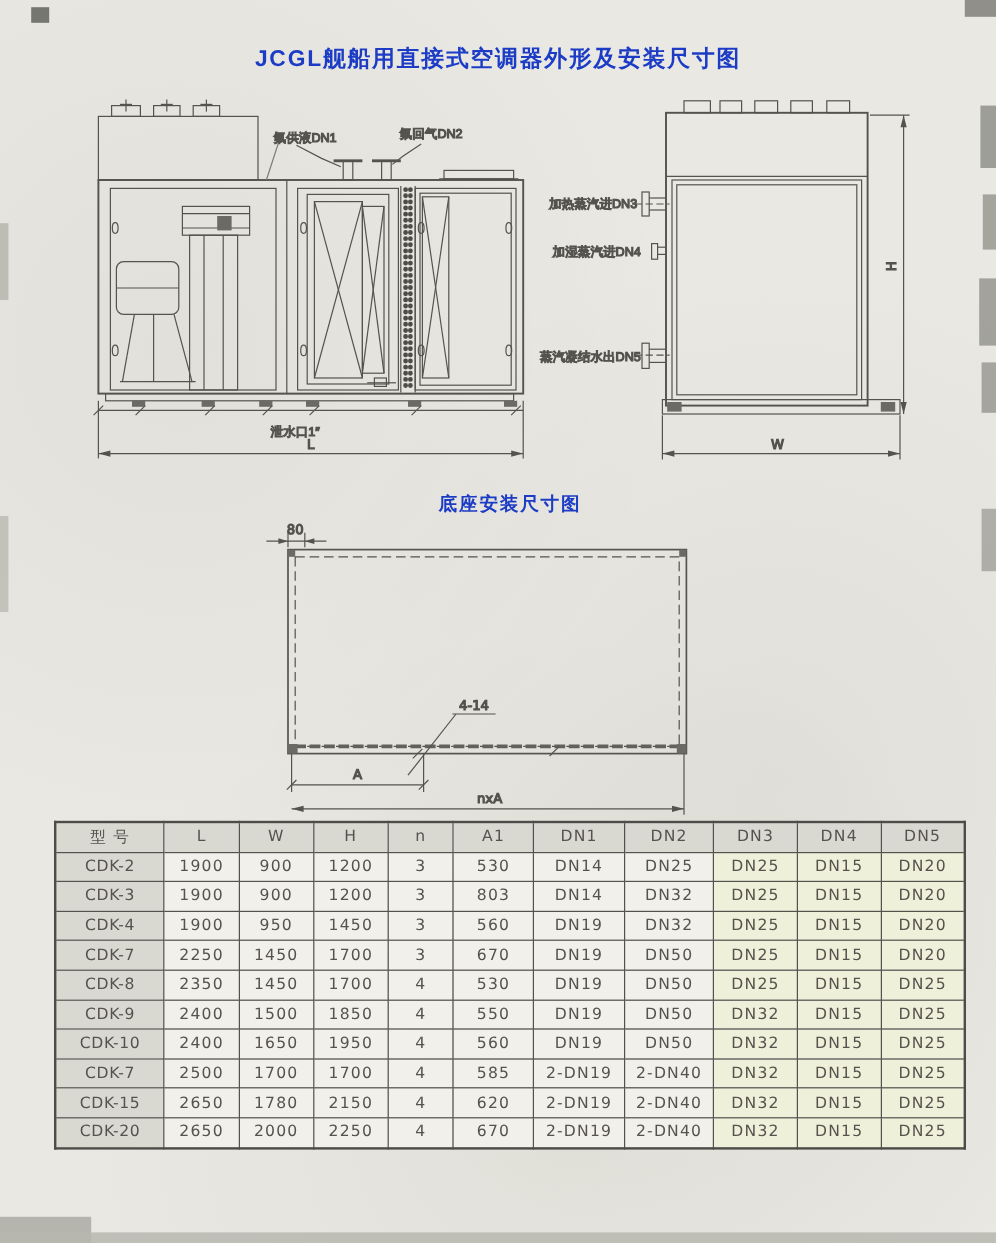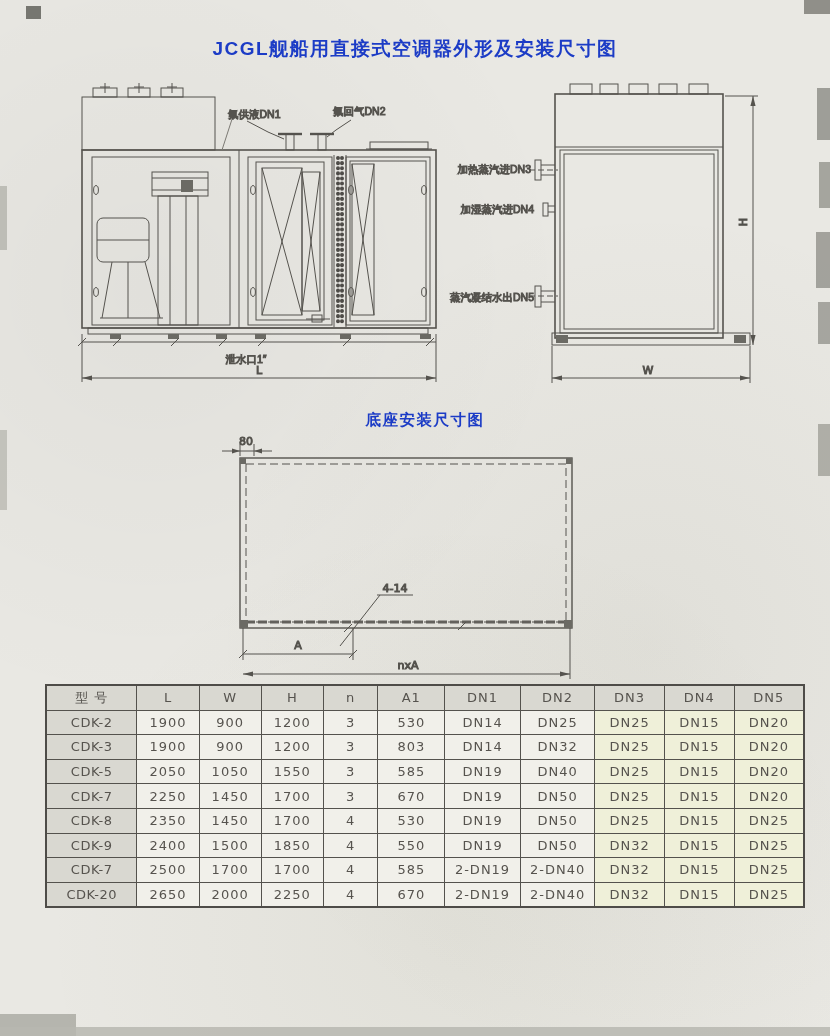--- a/index.html
+++ b/index.html
@@ -320,28 +320,28 @@
             <td>1200</td>
             <td>3</td>
             <td>803</td>
             <td>DN14</td>
             <td>DN32</td>
             <td class="tint">DN25</td>
             <td class="tint">DN15</td>
             <td class="tint">DN20</td>
           </tr>
           <tr>
-            <td class="model-col">CDK-5</td>
-            <td>2050</td>
-            <td>1050</td>
-            <td>1550</td>
+            <td class="model-col">CDK-4</td>
+            <td>1900</td>
+            <td>950</td>
+            <td>1450</td>
             <td>3</td>
-            <td>585</td>
+            <td>560</td>
             <td>DN19</td>
-            <td>DN40</td>
+            <td>DN32</td>
             <td class="tint">DN25</td>
             <td class="tint">DN15</td>
             <td class="tint">DN20</td>
           </tr>
           <tr>
             <td class="model-col">CDK-7</td>
             <td>2250</td>
             <td>1450</td>
             <td>1700</td>
             <td>3</td>
@@ -372,33 +372,59 @@
             <td>1850</td>
             <td>4</td>
             <td>550</td>
             <td>DN19</td>
             <td>DN50</td>
             <td class="tint">DN32</td>
             <td class="tint">DN15</td>
             <td class="tint">DN25</td>
           </tr>
           <tr>
+            <td class="model-col">CDK-10</td>
+            <td>2400</td>
+            <td>1650</td>
+            <td>1950</td>
+            <td>4</td>
+            <td>560</td>
+            <td>DN19</td>
+            <td>DN50</td>
+            <td class="tint">DN32</td>
+            <td class="tint">DN15</td>
+            <td class="tint">DN25</td>
+          </tr>
+          <tr>
             <td class="model-col">CDK-7</td>
             <td>2500</td>
             <td>1700</td>
             <td>1700</td>
             <td>4</td>
             <td>585</td>
             <td>2-DN19</td>
             <td>2-DN40</td>
             <td class="tint">DN32</td>
             <td class="tint">DN15</td>
             <td class="tint">DN25</td>
           </tr>
           <tr>
+            <td class="model-col">CDK-15</td>
+            <td>2650</td>
+            <td>1780</td>
+            <td>2150</td>
+            <td>4</td>
+            <td>620</td>
+            <td>2-DN19</td>
+            <td>2-DN40</td>
+            <td class="tint">DN32</td>
+            <td class="tint">DN15</td>
+            <td class="tint">DN25</td>
+          </tr>
+          <tr>
             <td class="model-col">CDK-20</td>
             <td>2650</td>
             <td>2000</td>
             <td>2250</td>
             <td>4</td>
             <td>670</td>
             <td>2-DN19</td>
             <td>2-DN40</td>
             <td class="tint">DN32</td>
             <td class="tint">DN15</td>

